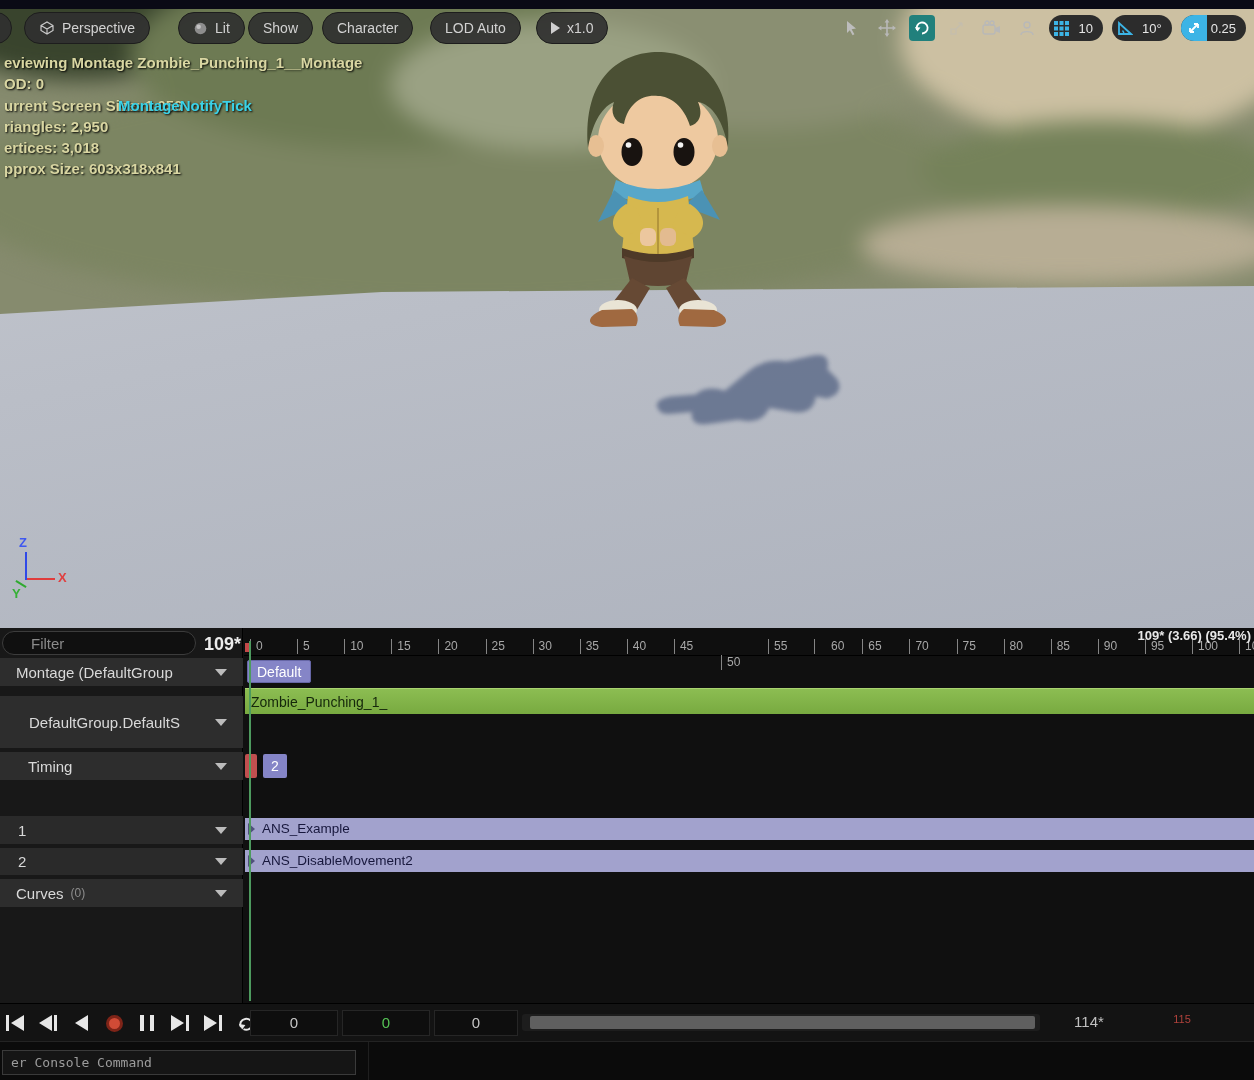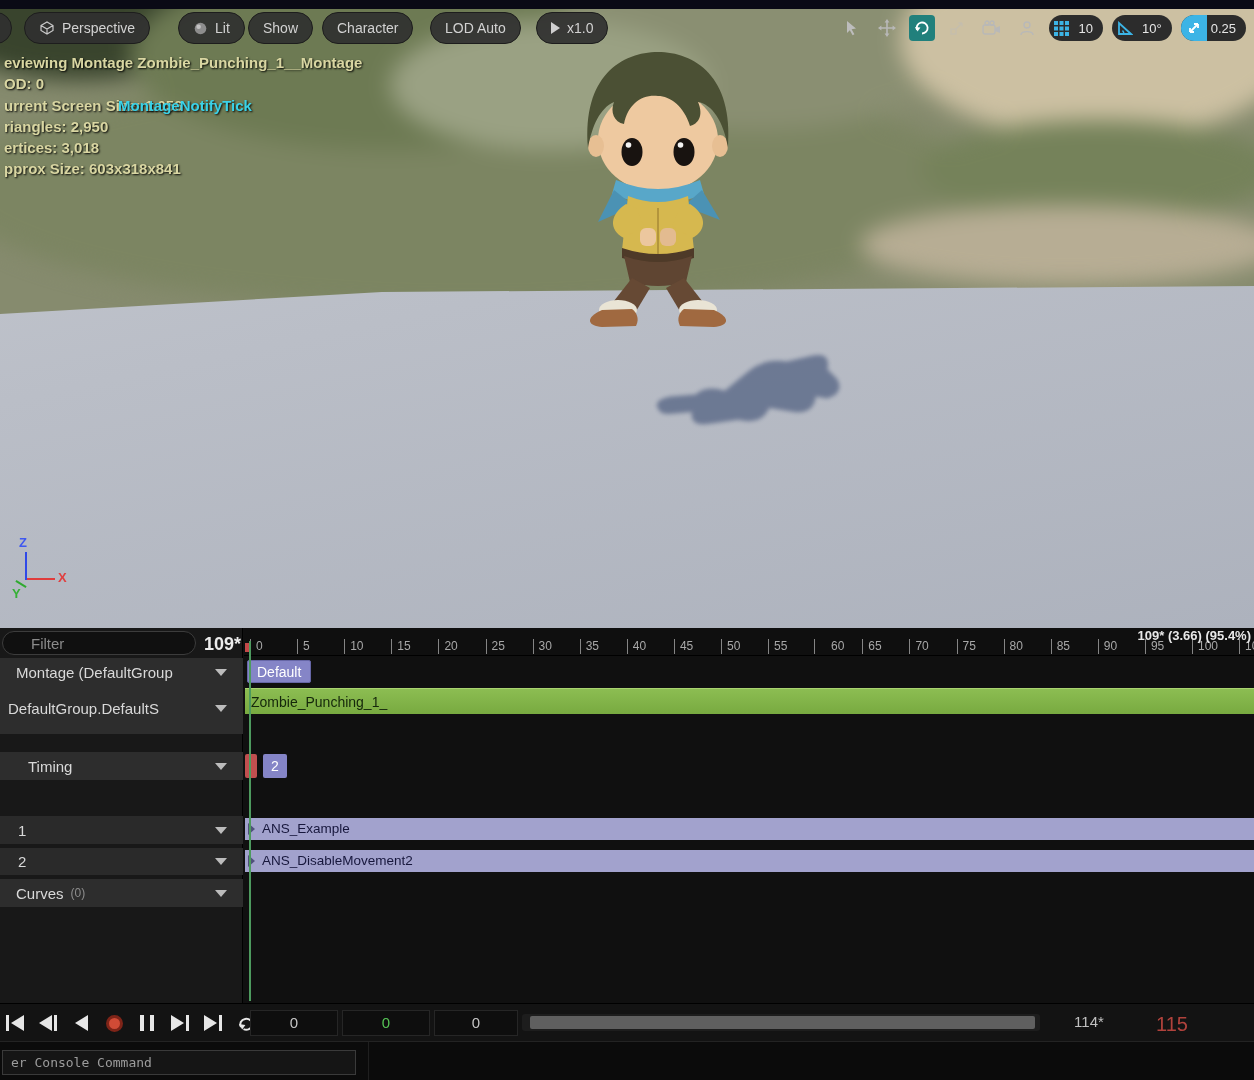--- a/index.html
+++ b/index.html
@@ -54,21 +54,21 @@
   .axis .ax{position:absolute;left:46px;top:32px;color:#e04040}
   .axis .ay{position:absolute;left:0px;top:48px;color:#35b035}
 
   
   .timeline{position:absolute;left:0;top:628px;width:100%;height:375px;background:#101010}
   .leftcol{position:absolute;left:0;top:0;width:243px;height:100%;background:#181818;border-right:1px solid #000}
   .lrow{position:absolute;left:0;width:243px;background:#2d2d2d;color:#d9d9d9;font-size:15px;display:flex;align-items:center;padding-left:16px}
   .lrow .caret{position:absolute;right:16px;width:0;height:0;border-left:6px solid transparent;border-right:6px solid transparent;border-top:7px solid #bcbcbc}
   .lrow .cnt{color:#8d8d8d;font-size:12px;margin-left:7px}
   .r0{top:30px;height:28px}
-  .r1{top:54px;height:52px;padding-left:8px}
+  .r1{top:68px;height:52px;padding-left:29px}
   .r2{top:124px;height:28px;padding-left:28px}
   .r3{top:157px;height:26px}
   .r4{top:188px;height:28px;padding-left:18px;background:#2a2a2a}
   .r5{top:220px;height:27px;padding-left:18px;background:#2a2a2a}
   .r6{top:251px;height:28px}
   .filterwrap{position:absolute;left:2px;top:2px;width:240px;height:26px}
   .filter-in{position:absolute;left:0;top:1px;width:194px;height:24px;border-radius:12px;background:#101010;border:1px solid #3c3c3c;
     color:#bdbdbd;font-size:15px;padding:0 8px 0 28px;outline:none;font-family:"Liberation Sans",sans-serif}
   .filter-in::placeholder{color:#8a8a8a}
   .search-ic{position:absolute;left:9px;top:6px}
@@ -103,21 +103,21 @@
   .rec{width:17px;height:17px;border-radius:50%;background:var(--record_red,#d14b36);border:3px solid #7e2418}
   .pbar{width:4px;height:16px;background:#e6e6e6;margin:0 2px}
   .tfield{position:absolute;top:6px;height:26px;line-height:24px;text-align:center;background:#0e0e0e;border:1px solid #262626;
     color:#c6c6c6;font-size:15px}
   .tf1{left:250px;width:88px}
   .tf2{left:342px;width:88px;color:var(--value_green,#55c455)}
   .tf3{left:434px;width:84px}
   .scroll-track{position:absolute;left:522px;top:10px;width:518px;height:17px;background:#1d1d1d;border-radius:3px}
   .scroll-thumb{position:absolute;left:8px;right:5px;top:2px;bottom:2px;background:#5f5f5f;border-radius:2px}
   .endframe{position:absolute;left:1058px;top:9px;width:62px;text-align:center;color:#c0c0c0;font-size:15px}
-  .totalframe{position:absolute;left:1156px;top:9px;width:52px;text-align:left;color:var(--end_red,#b0423c);font-size:20px}
+  .totalframe{position:absolute;left:1156px;top:9px;width:52px;text-align:center;color:var(--end_red,#b0423c);font-size:11px}
 
   
   .consolebar{position:absolute;left:0;top:1041px;width:100%;height:39px;background:#0b0b0b;border-top:1px solid #232323}
   .console-input{position:absolute;left:2px;top:8px;width:354px;height:25px;background:#151515;border:1px solid #3a3a3a;
     color:#9c9c9c;font-family:"DejaVu Sans Mono",monospace;font-size:13px;padding-left:8px;outline:none}
   .console-div{position:absolute;left:368px;top:0;width:1px;height:39px;background:#1f1f1f}
 </style>
 </head>
 <body>
 
@@ -361,21 +361,21 @@
             <span class="rtick" style="left: 6px;">0</span>
             <span class="rtick" style="left: 53.1px;">5</span>
             <span class="rtick" style="left: 100.2px;">10</span>
             <span class="rtick" style="left: 147.3px;">15</span>
             <span class="rtick" style="left: 194.4px;">20</span>
             <span class="rtick" style="left: 241.5px;">25</span>
             <span class="rtick" style="left: 288.6px;">30</span>
             <span class="rtick" style="left: 335.7px;">35</span>
             <span class="rtick" style="left: 382.8px;">40</span>
             <span class="rtick" style="left: 429.9px;">45</span>
-            <span class="rtick" style="left: 477px;">50</span>
+            <span class="rtick" style="left: 477px; margin-top: 16px;">50</span>
             <span class="rtick" style="left: 524.1px;">55</span>
             <span class="rtick" style="left: 570px; padding-left: 16px;">60</span>
             <span class="rtick" style="left: 618.3px;">65</span>
             <span class="rtick" style="left: 665.4px;">70</span>
             <span class="rtick" style="left: 712.5px;">75</span>
             <span class="rtick" style="left: 759.6px;">80</span>
             <span class="rtick" style="left: 806.7px;">85</span>
             <span class="rtick" style="left: 853.8px;">90</span>
             <span class="rtick" style="left: 900.9px;">95</span>
             <span class="rtick" style="left: 948px;">100</span>

